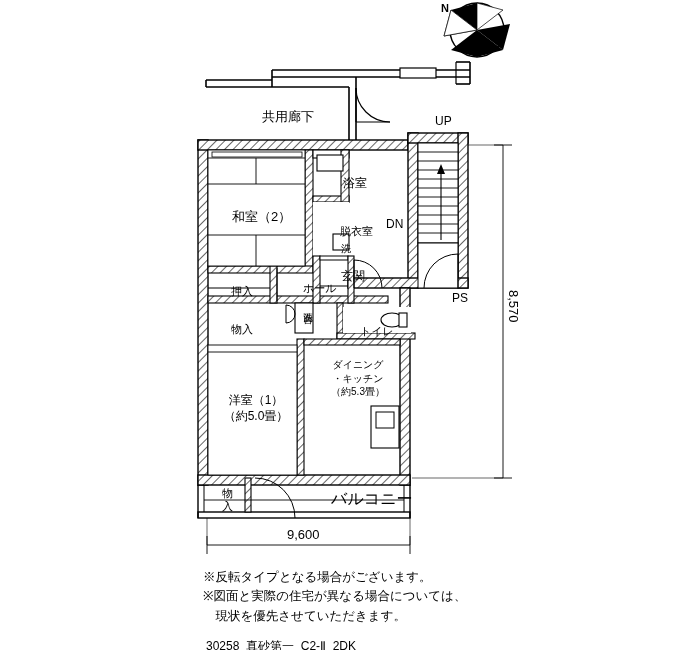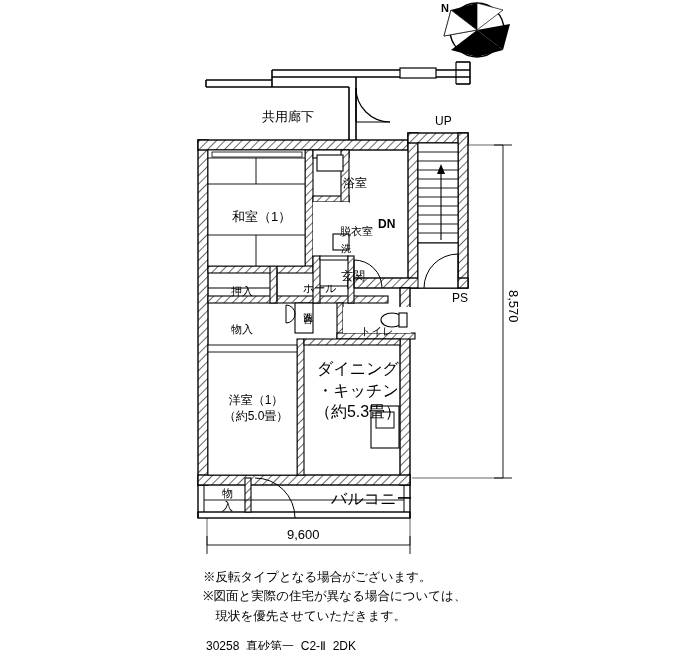--- a/index.html
+++ b/index.html
@@ -235,38 +235,38 @@
     <line x1="207" y1="545" x2="410" y2="545"></line>
     <line x1="207" y1="536" x2="207" y2="554"></line>
     <line x1="410" y1="536" x2="410" y2="554"></line>
     <line x1="207" y1="518" x2="207" y2="545" stroke-width="0.6"></line>
     <line x1="410" y1="518" x2="410" y2="545" stroke-width="0.6"></line>
   </g>
 </svg>
 
 <div id="room-labels">
     <div class="lbl" style="left: 262px; top: 110px; font-size: 13px;">共用廊下</div>
-    <div class="lbl" style="left: 232px; top: 210px; font-size: 13px;">和室（1）</div>
+    <div class="lbl" style="left: 232px; top: 210px; font-size: 13px;">和室（2）</div>
     <div class="lbl" style="left: 323px; top: 177px; font-size: 12px; margin-left: 20px;">浴室</div>
     <div class="lbl" style="left: 306px; top: 225px; font-size: 11px; margin-left: 34px;">脱衣室</div>
     <div class="lbl" style="left: 341px; top: 243px; font-size: 10px;">洗</div>
     <div class="lbl" style="left: 341px; top: 270px; font-size: 12px;">玄関</div>
     <div class="lbl" style="left: 435px; top: 115px; font-size: 12px;">UP</div>
-    <div class="lbl" style="left: 378px; top: 218px; font-size: 12px; font-weight: bold;">DN</div>
+    <div class="lbl" style="left: 386px; top: 218px; font-size: 12px;">DN</div>
     <div class="lbl" style="left: 416px; top: 292px; font-size: 12px; margin-left: 36px;">PS</div>
     <div class="lbl" style="left: 303px; top: 282px; font-size: 11px;">ホール</div>
     <div class="lbl" style="left: 360px; top: 325px; font-size: 11px;">トイレ</div>
     <div class="lbl" style="left: 231px; top: 285px; font-size: 11px;">押入</div>
     <div class="lbl" style="left: 231px; top: 323px; font-size: 11px;">物入</div>
     <div class="lbl" style="left: 222px; top: 487px; font-size: 11px;">物
 入</div>
     <div class="lbl" style="left: 331px; top: 490px; font-size: 16px;">バルコニー</div>
   </div>
 <div id="block-labels">
-    <div class="lbl c" style="left: 298px; top: 358px; width: 120px; font-size: 16px; line-height: 1.35;">ダイニング
+    <div class="lbl c" style="left: 298px; top: 358px; width: 120px; font-size: 10px; line-height: 1.35;">ダイニング
 ・キッチン
 （約5.3畳）</div>
     <div class="lbl c" style="left: 196px; top: 392px; width: 120px; font-size: 12px; line-height: 1.35;">洋室（1）
 （約5.0畳）</div>
   </div>
 <div id="vert-labels">
     <div class="lbl vert" style="left: 302px; top: 305px; font-size: 9.5px;">洗面台</div>
   </div>
 
 <div class="lbl" style="left:287px; top:528px; font-size:13px;">9,600</div>

